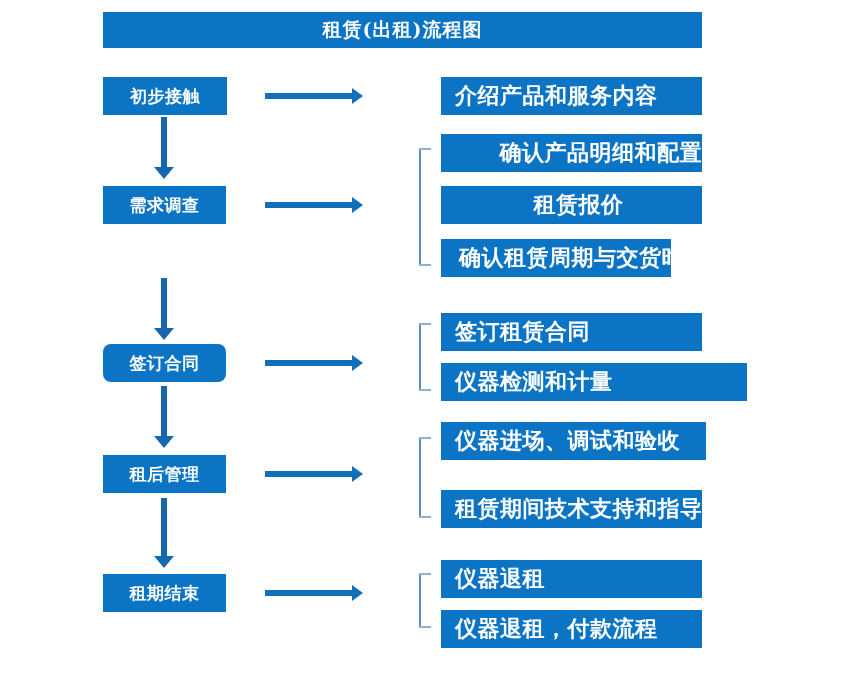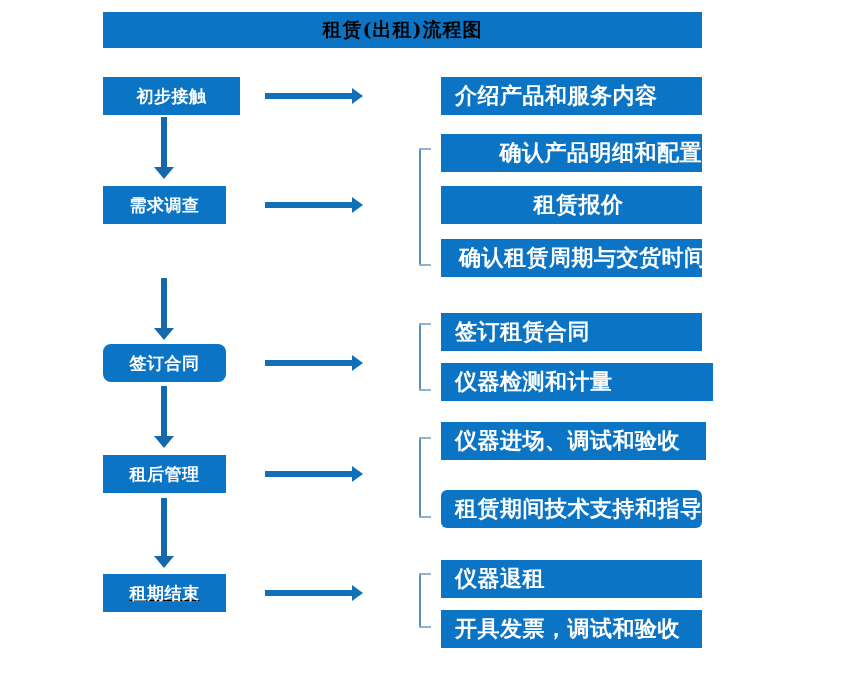--- a/index.html
+++ b/index.html
@@ -12,21 +12,21 @@
   #canvas{position:relative;width:844px;height:688px;}
 
   
   .title-bar{
     position:absolute;
     left:103px;top:12px;width:599px;height:36px;
     background:#0b74c4;
     display:flex;align-items:center;justify-content:center;
   }
   .title-bar .t{
-    color:#000000;font-size:19px;font-weight:bold;letter-spacing:1px;
+    color:#ffffff;font-size:19px;font-weight:bold;letter-spacing:1px;
     font-family:"DejaVu Serif","Liberation Serif",serif;
   }
 
   
   .box{
     position:absolute;
     background:#0b74c4;
     display:flex;align-items:center;
     box-sizing:border-box;
   }
@@ -81,37 +81,37 @@
 </style>
 </head>
 <body>
 
 <div id="canvas">
 
   <div class="title-bar">
     <span class="t">租赁(出租)流程图</span>
   </div>
 
-  <div class="box stage" style="left:103px;top:77px;width:137px;height:38px;">
+  <div class="box stage" style="left:103px;top:77px;width:124px;height:38px;">
     <span class="lbl">初步接触</span>
   </div>
 
   <div class="box stage" style="left:103px;top:186px;width:123px;height:38px;">
     <span class="lbl">需求调查</span>
   </div>
 
   <div class="box stage" style="left:103px;top:344px;width:123px;height:38px;border-radius:8px;">
     <span class="lbl">签订合同</span>
   </div>
 
   <div class="box stage" style="left:103px;top:455px;width:123px;height:38px;">
     <span class="lbl">租后管理</span>
   </div>
 
-  <div class="box stage" style="left:103px;top:574px;width:123px;height:38px;text-decoration:underline;">
+  <div class="box stage" style="left:103px;top:574px;width:123px;height:38px;">
     <span class="lbl">租期结束</span>
   </div>
 
   <div class="v-arrow" style="left:152px;top:117px;height:62px;">
     <div class="stem"></div>
     <div class="head"></div>
   </div>
 
   <div class="v-arrow" style="left:152px;top:278px;height:62px;">
     <div class="stem"></div>
@@ -182,41 +182,41 @@
   </div>
 
   <div class="box detail" style="left:441px;top:134px;width:261px;height:38px;justify-content:flex-end;">
     <span class="lbl">确认产品明细和配置</span>
   </div>
 
   <div class="box detail" style="left:441px;top:186px;width:261px;height:38px;justify-content:center;">
     <span class="lbl">租赁报价</span>
   </div>
 
-  <div class="box detail" style="left:441px;top:239px;width:261px;height:38px;padding-left:18px;">
+  <div class="box detail" style="left:441px;top:239px;width:230px;height:38px;padding-left:18px;">
     <span class="lbl">确认租赁周期与交货时间</span>
   </div>
 
   <div class="box detail" style="left:441px;top:313px;width:261px;height:38px;">
     <span class="lbl">签订租赁合同</span>
   </div>
 
-  <div class="box detail" style="left:441px;top:363px;width:272px;height:38px;">
+  <div class="box detail" style="left:441px;top:363px;width:306px;height:38px;">
     <span class="lbl">仪器检测和计量</span>
   </div>
 
   <div class="box detail" style="left:441px;top:422px;width:265px;height:38px;">
     <span class="lbl">仪器进场、调试和验收</span>
   </div>
 
-  <div class="box detail" style="left:441px;top:490px;width:261px;height:38px;border-radius:6px;">
+  <div class="box detail" style="left:441px;top:490px;width:261px;height:38px;">
     <span class="lbl">租赁期间技术支持和指导</span>
   </div>
 
   <div class="box detail" style="left:441px;top:560px;width:261px;height:38px;align-items:center;">
     <span class="lbl">仪器退租</span>
   </div>
 
   <div class="box detail" style="left:441px;top:610px;width:261px;height:38px;">
-    <span class="lbl">开具发票，调试和验收</span>
+    <span class="lbl">仪器退租，付款流程</span>
   </div>
 
 </div>
 
 </body></html>

